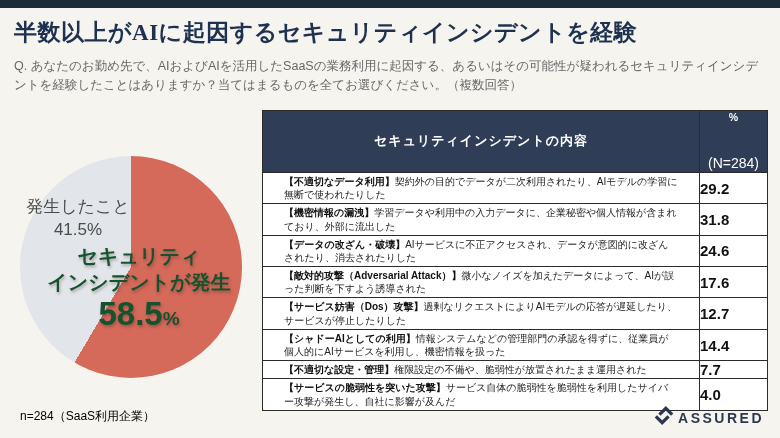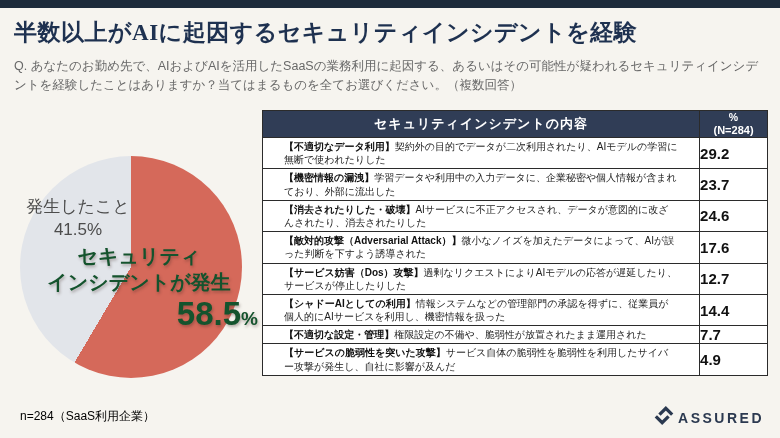--- a/index.html
+++ b/index.html
@@ -38,38 +38,38 @@
     position: absolute; left: 8px; top: 46px; width: 112px;
     text-align: center; font-size: 17px; color: #4c4c4c; line-height: 1.35;
   }
   .pie-label-main {
     position: absolute; left: 6px; top: 94px; width: 238px;
     text-align: center; color: #14532d;
     text-shadow: 1px 2px 3px rgba(60,40,35,0.35);
     line-height: 1.28;
   }
   .pie-label-main .l1, .pie-label-main .l2 { font-size: 20px; font-weight: bold; }
-  .pie-label-main .val { font-size: 33px; font-weight: bold; line-height: 1.15; text-align: right; }
+  .pie-label-main .val { font-size: 33px; font-weight: bold; line-height: 1.15; }
   .pie-label-main .val .unit { font-size: 19px; font-weight: bold; }
   
   .incident-table {
     position: absolute; left: 262px; top: 110px; width: 506px;
     border-collapse: collapse;
     background: #ffffff;
   }
   .incident-table th, .incident-table td {
     border: 1px solid #2b2b2b;
   }
   .incident-table thead th {
     background: #303d56; color: #ffffff; text-align: center; vertical-align: middle;
   }
   th.h-content { font-size: 13px; font-weight: bold; padding: 4px 2px; letter-spacing: 1px; }
   th.h-percent { width: 68px; font-weight: bold; padding: 1px 0; }
   th.h-percent .p1 { display: block; font-size: 10.5px; line-height: 1.1; }
-  th.h-percent .p2 { display: block; font-size: 11px; line-height: 1.1; font-weight: bold; }
+  th.h-percent .p2 { display: block; font-size: 14px; line-height: 1.1; font-weight: normal; margin-top: 32px; }
   td.cell-content {
     width: 438px; padding: 2px 21px; font-size: 10px; line-height: 1.32; color: #222222;
     vertical-align: middle;
   }
   td.cell-content .term { font-weight: bold; color: #111111; }
   td.cell-value {
     text-align: left; vertical-align: middle;
     font-size: 15px; font-weight: bold; color: #111111;
   }
   
@@ -119,45 +119,45 @@
         </th>
       </tr>
     </thead>
     <tbody>
       <tr>
         <td class="cell-content"><span class="term">【不適切なデータ利用】</span><span class="desc">契約外の目的でデータが二次利用されたり、AIモデルの学習に無断で使われたりした</span></td>
         <td class="cell-value">29.2</td>
       </tr>
       <tr>
         <td class="cell-content"><span class="term">【機密情報の漏洩】</span><span class="desc">学習データや利用中の入力データに、企業秘密や個人情報が含まれており、外部に流出した</span></td>
-        <td class="cell-value">23.7</td>
+        <td class="cell-value">31.8</td>
       </tr>
       <tr>
-        <td class="cell-content"><span class="term">【消去されたりした・破壊】</span><span class="desc">AIサービスに不正アクセスされ、データが意図的に改ざんされたり、消去されたりした</span></td>
+        <td class="cell-content"><span class="term">【データの改ざん・破壊】</span><span class="desc">AIサービスに不正アクセスされ、データが意図的に改ざんされたり、消去されたりした</span></td>
         <td class="cell-value">24.6</td>
       </tr>
       <tr>
         <td class="cell-content"><span class="term">【敵対的攻撃（Adversarial Attack）】</span><span class="desc">微小なノイズを加えたデータによって、AIが誤った判断を下すよう誘導された</span></td>
         <td class="cell-value">17.6</td>
       </tr>
       <tr>
         <td class="cell-content"><span class="term">【サービス妨害（Dos）攻撃】</span><span class="desc">過剰なリクエストによりAIモデルの応答が遅延したり、サービスが停止したりした</span></td>
         <td class="cell-value">12.7</td>
       </tr>
       <tr>
         <td class="cell-content"><span class="term">【シャドーAIとしての利用】</span><span class="desc">情報システムなどの管理部門の承認を得ずに、従業員が個人的にAIサービスを利用し、機密情報を扱った</span></td>
         <td class="cell-value">14.4</td>
       </tr>
       <tr>
         <td class="cell-content"><span class="term">【不適切な設定・管理】</span><span class="desc">権限設定の不備や、脆弱性が放置されたまま運用された</span></td>
         <td class="cell-value">7.7</td>
       </tr>
       <tr>
         <td class="cell-content"><span class="term">【サービスの脆弱性を突いた攻撃】</span><span class="desc">サービス自体の脆弱性を脆弱性を利用したサイバー攻撃が発生し、自社に影響が及んだ</span></td>
-        <td class="cell-value">4.9</td>
+        <td class="cell-value">4.0</td>
       </tr>
     </tbody>
   </table>
 
   <div class="footnote">n=284（SaaS利用企業）</div>
 
   <div class="logo">
     <span>
       <svg width="20" height="21" viewBox="0 0 22 22" fill="none">
         <path d="M6 10 L13 3 L20 10" stroke="#2b3950" stroke-width="3.6"></path>

